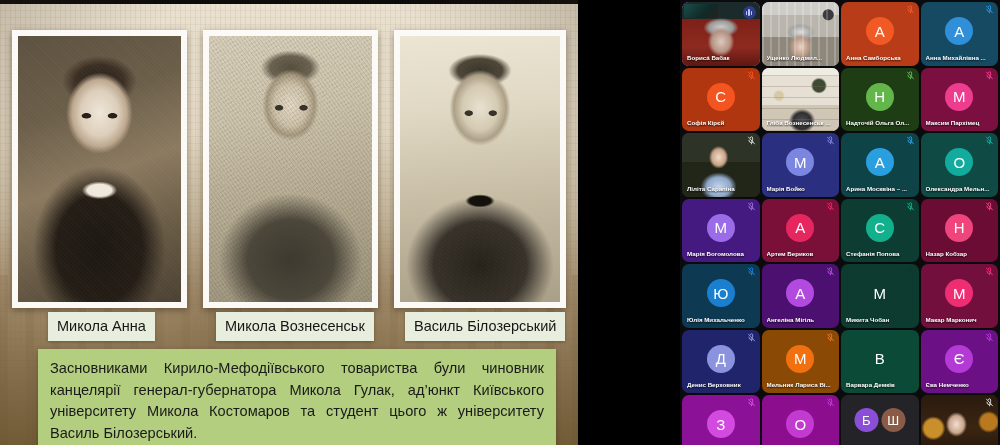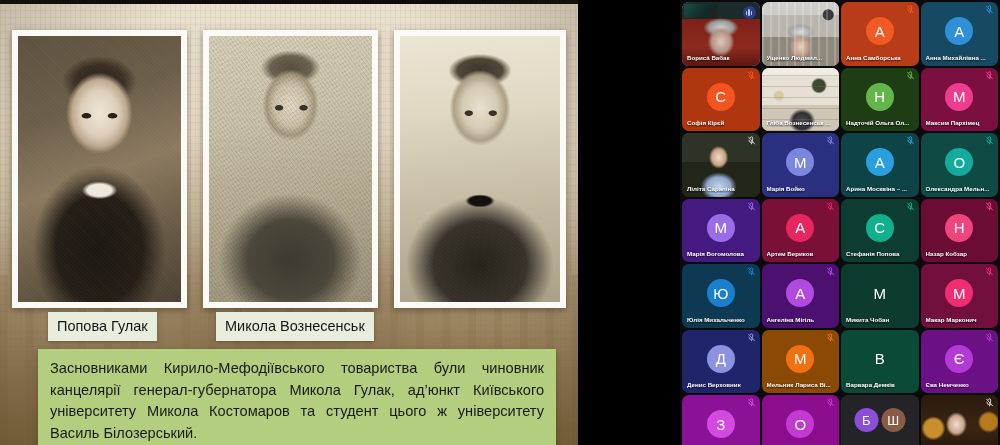--- a/index.html
+++ b/index.html
@@ -286,22 +286,23 @@
           <div class="pic pic-hulak"></div>
         </div>
         <div class="portrait p2">
           <div class="pic pic-kost"></div>
         </div>
         <div class="portrait p3">
           <div class="pic pic-biloz"></div>
         </div>
       </div>
 
-      <div class="caption cap1">Попова Гулак</div>
+      <div class="caption cap1">Микола Анна</div>
       <div class="caption cap2">Микола Вознесенськ</div>
+      <div class="caption cap3">Василь Білозерський</div>
 
       <div id="text-block">Засновниками Кирило-Мефодіївського товариства були чиновник канцелярії генерал-губернатора Микола Гулак, ад’юнкт Київського університету Микола Костомаров та студент цього ж університету Василь Білозерський.</div>
     </div>
   </div>
 
   <div id="grid">
       <div class="tile speaking" style="background: rgb(142, 42, 32);">
         <div class="vid v-borysa"></div>
         <span class="speak-ind">
           <i></i>

